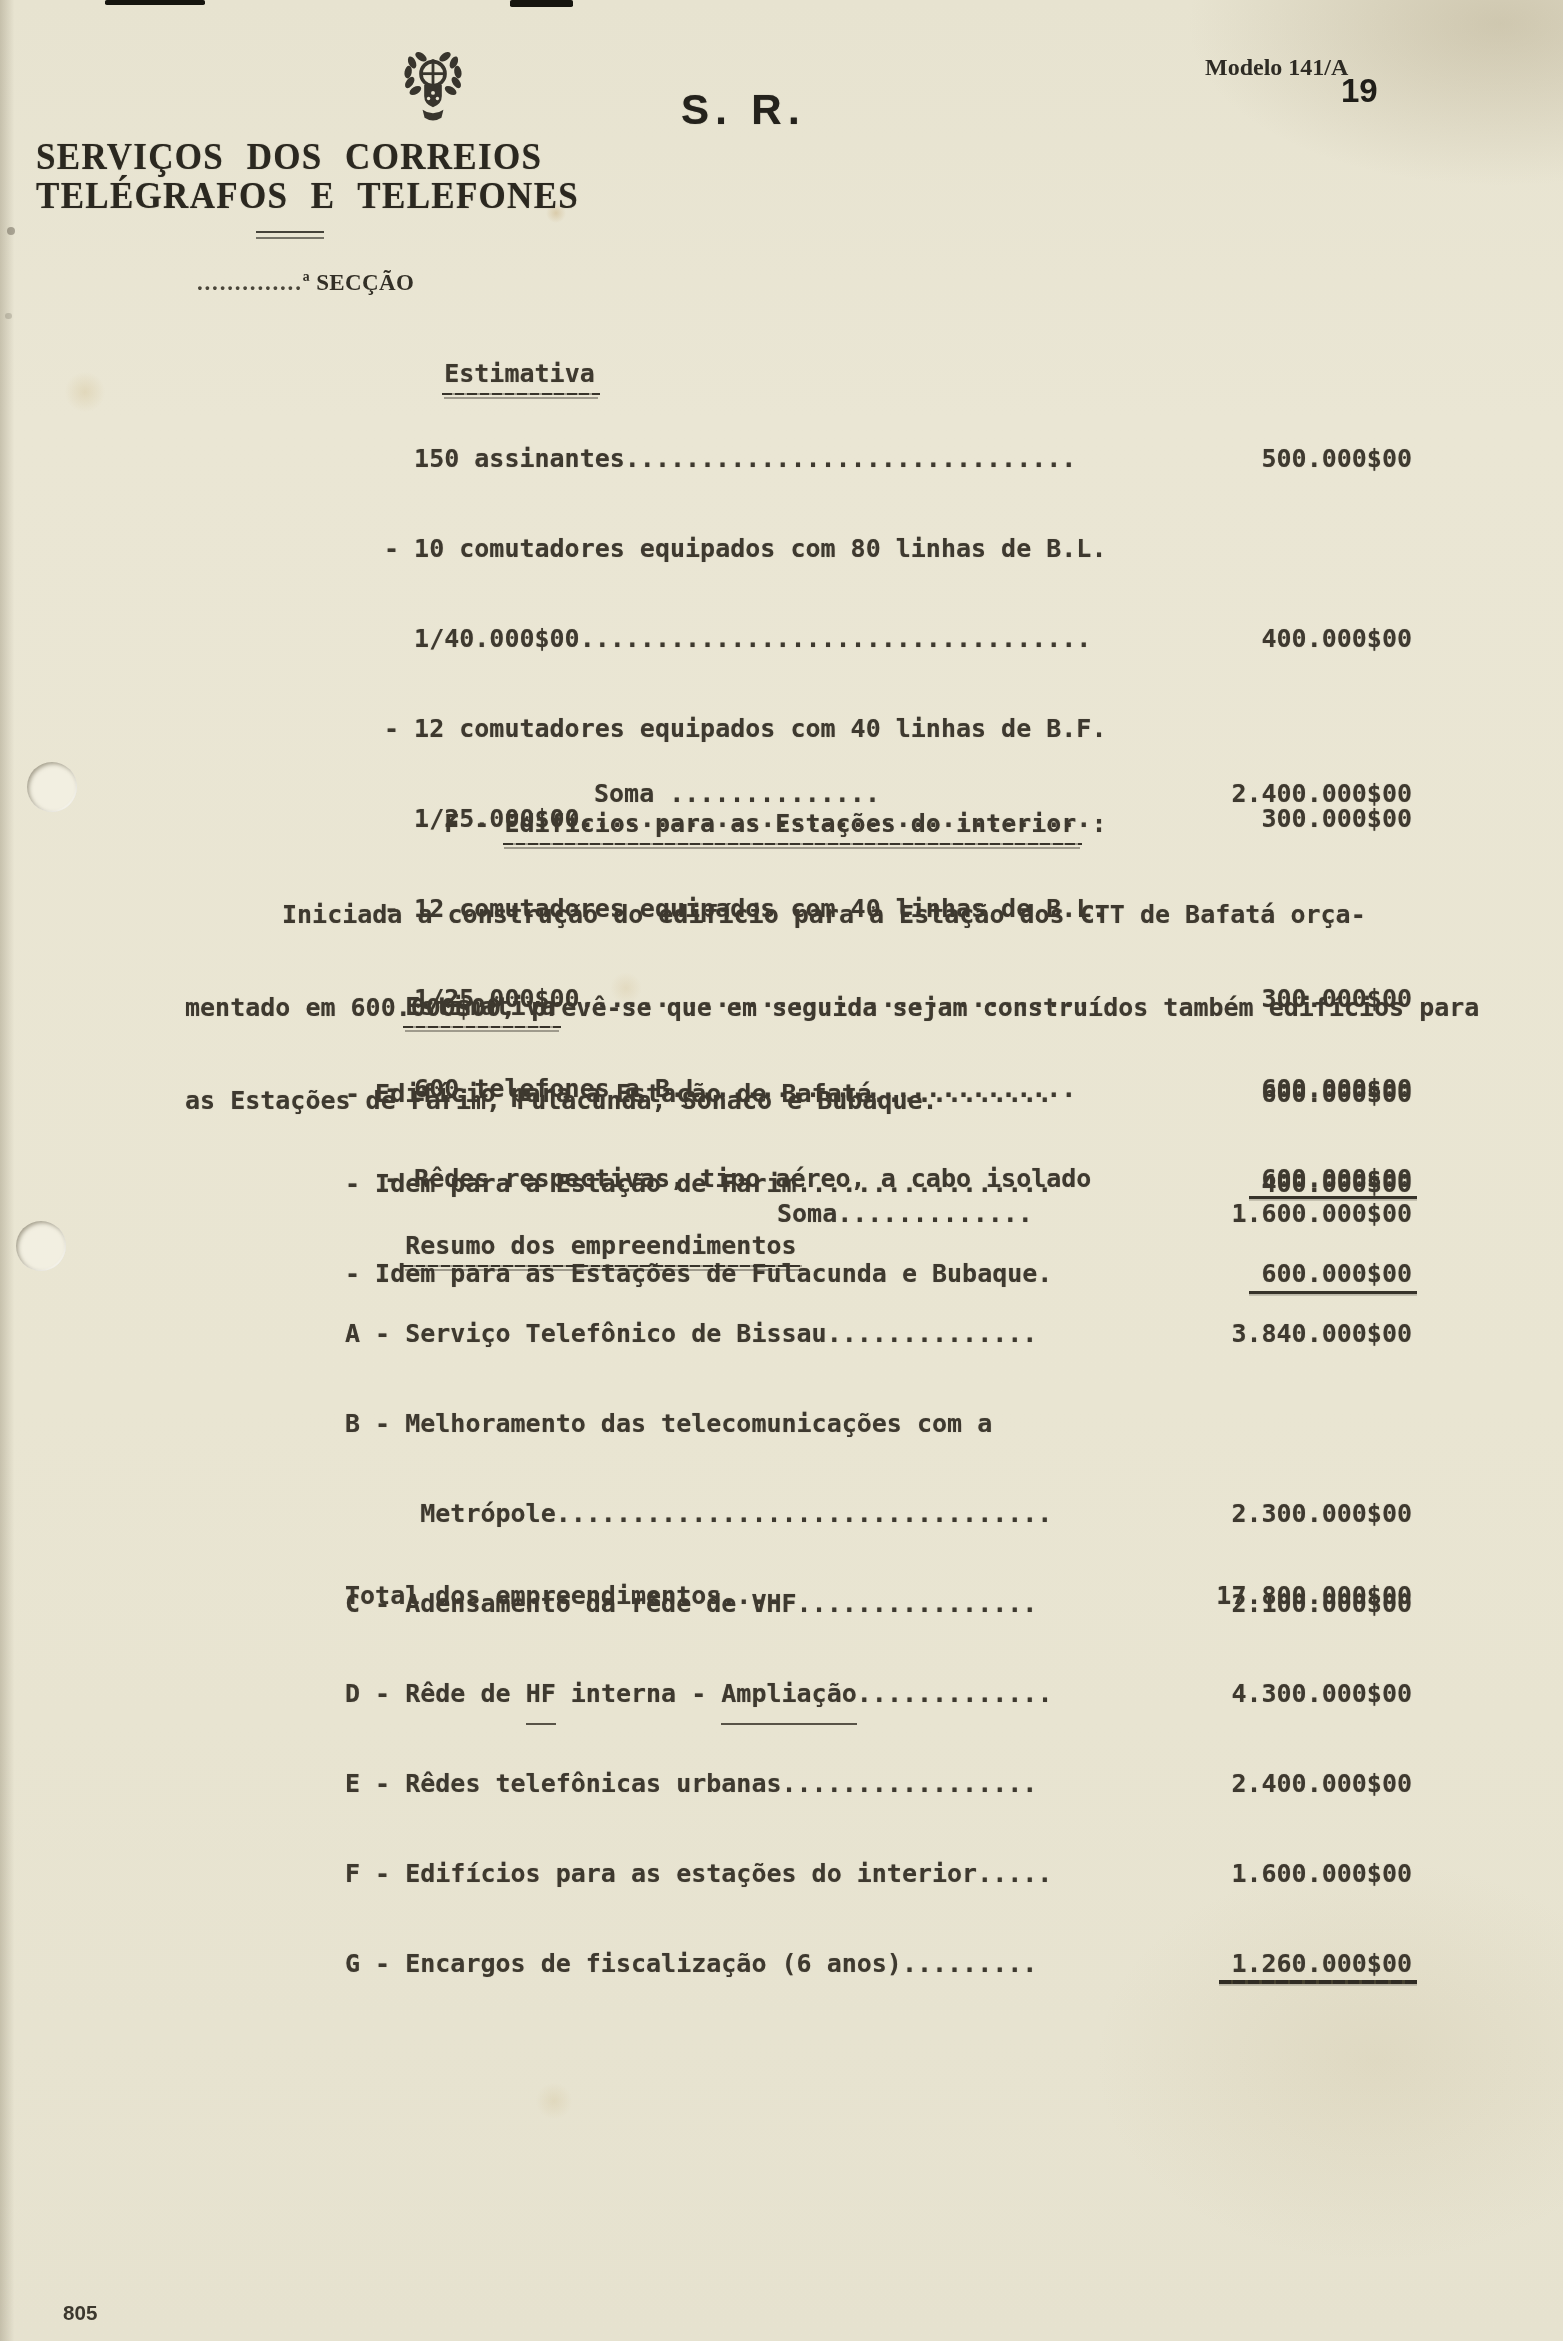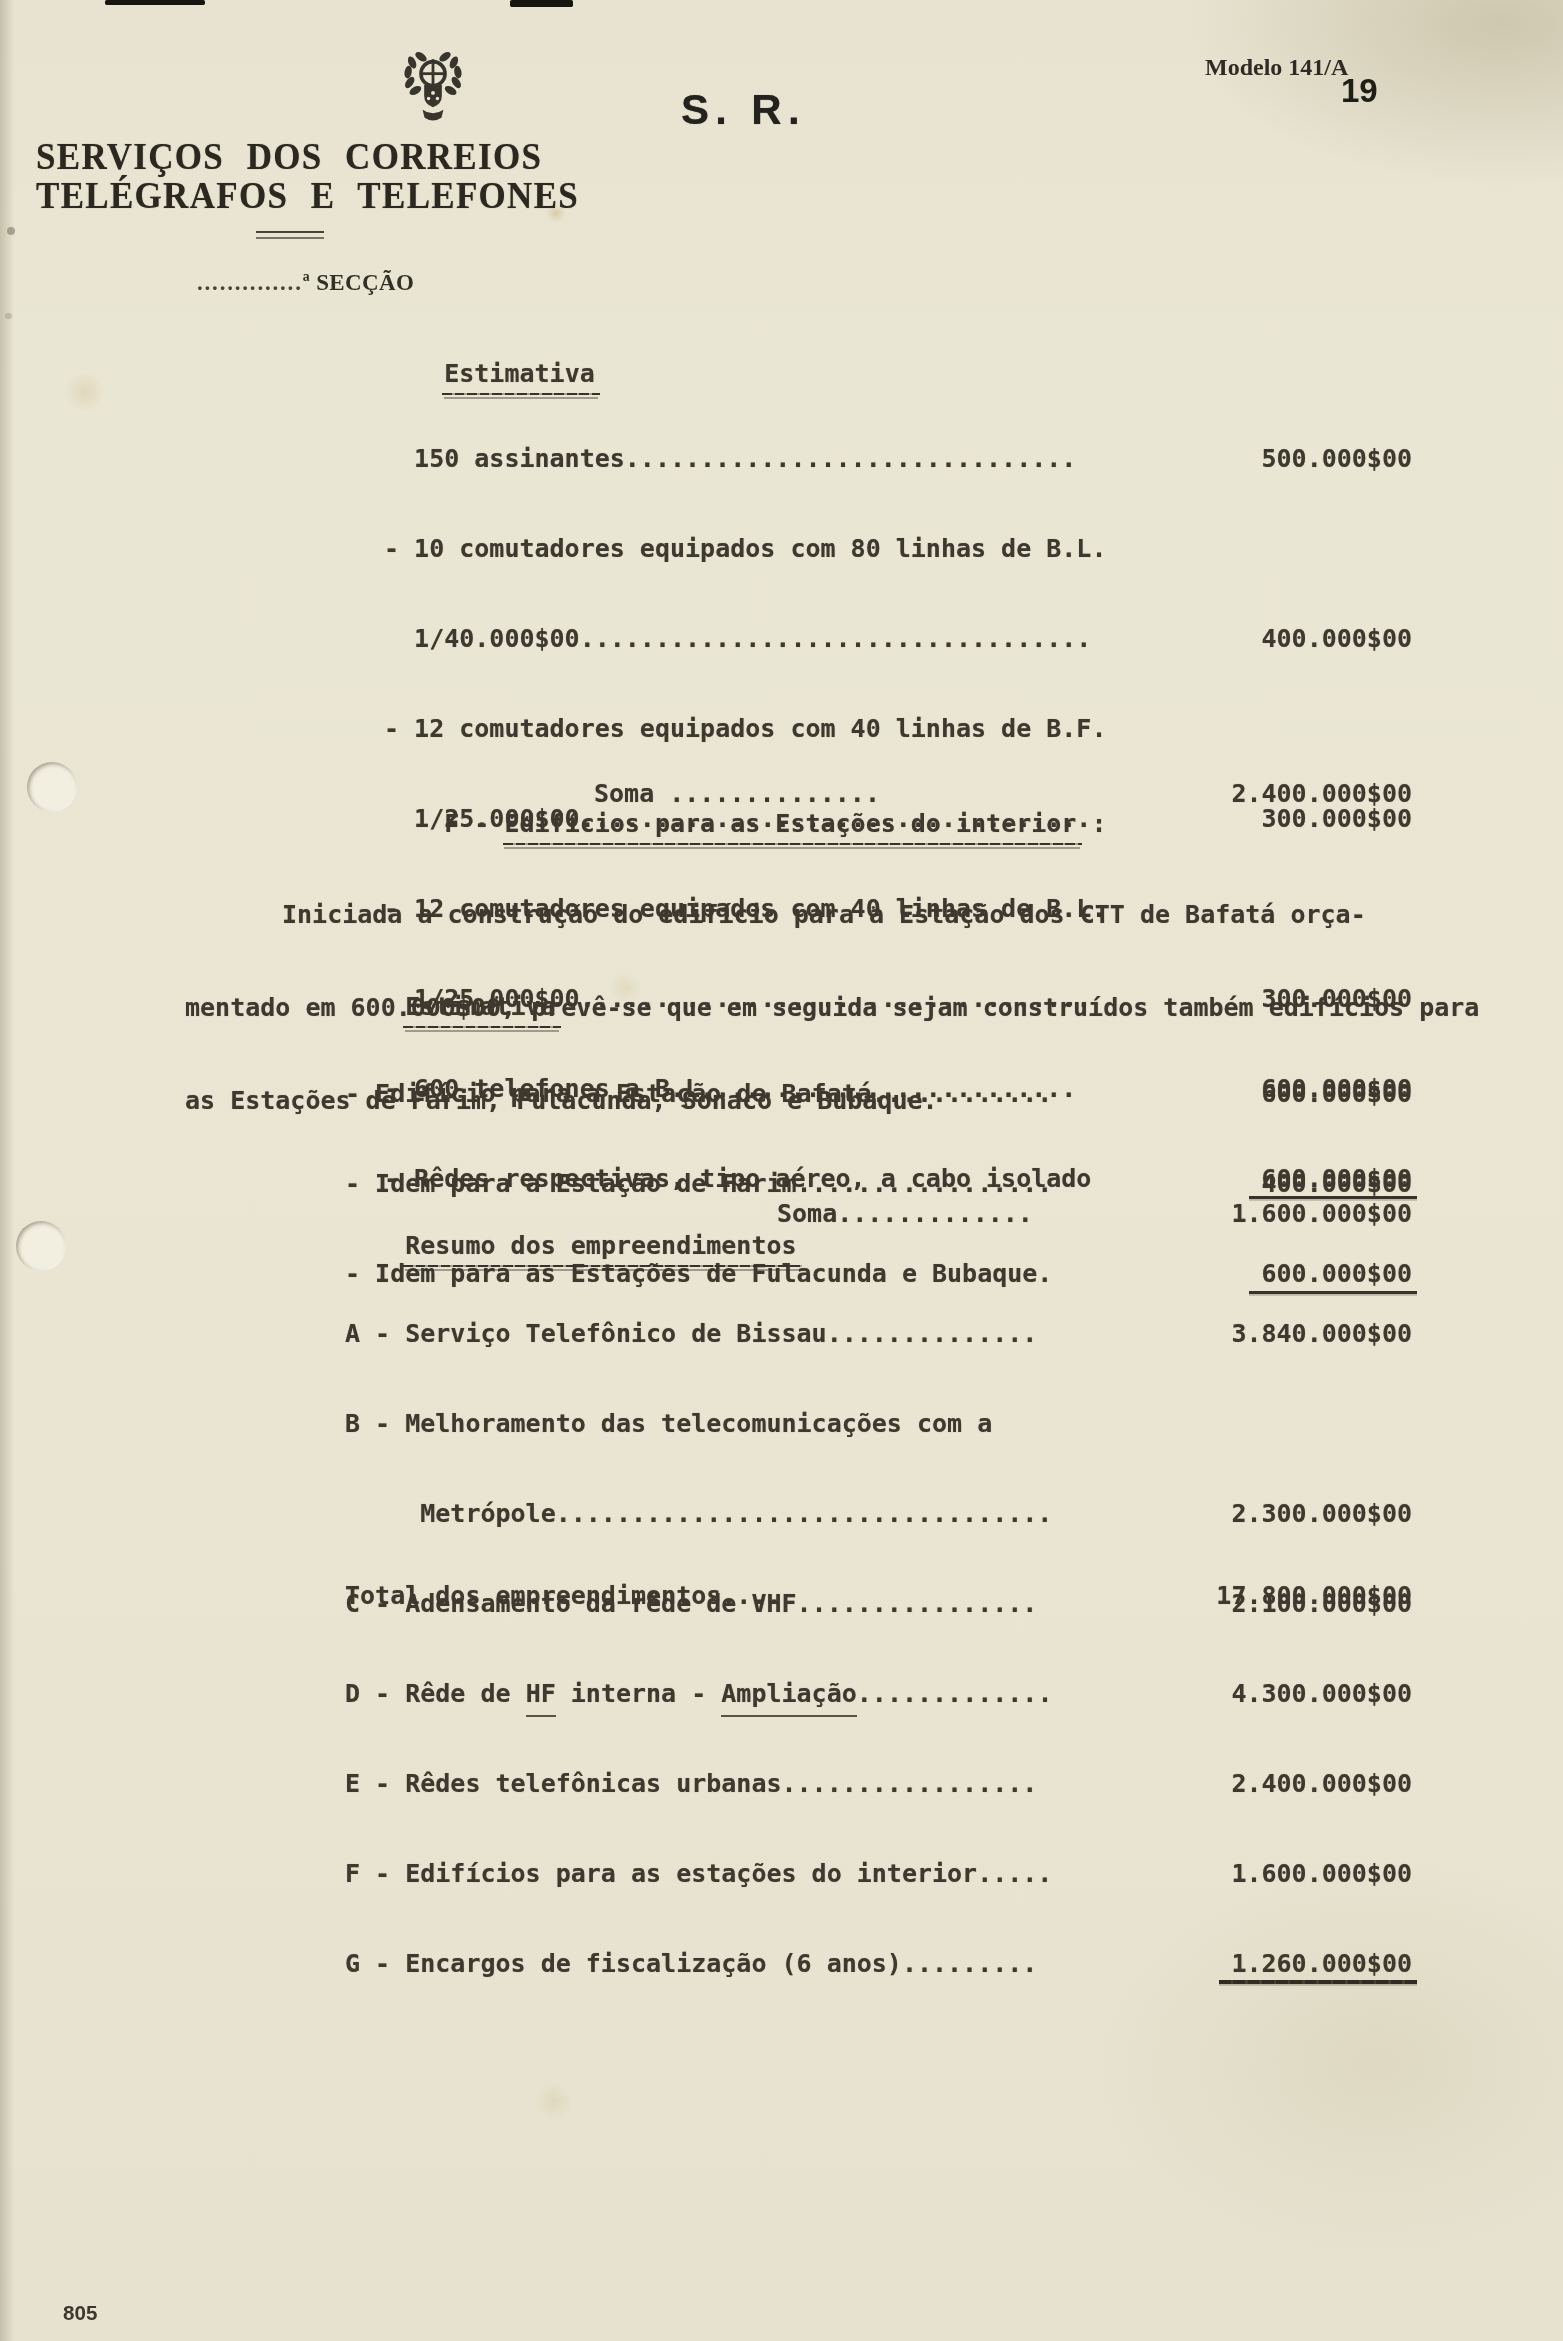--- a/index.html
+++ b/index.html
@@ -50,21 +50,21 @@
   .indent5{padding-left:5ch;}
   .hu{position:relative;display:inline-block;}
   .hu::after{content:"";position:absolute;left:-1.8px;right:-5.4px;bottom:-6.3px;height:2.7px;
     background:repeating-linear-gradient(90deg,#37332a 0 9.8px, rgba(55,51,42,.38) 9.8px 12.5px);}
   .hu::before{content:"";position:absolute;left:0;right:-3.6px;bottom:-9.8px;height:1.8px;
     background:rgba(55,51,42,.42);}
   .vu{position:relative;}
   .vu::after{content:"";position:absolute;left:-12.5px;right:-5.4px;bottom:-5.4px;height:3.6px;
     background:#37332a;box-shadow:0 1.8px 0 rgba(55,51,42,.25);}
   .vu2::after{height:4.5px;background:repeating-linear-gradient(90deg,#302c24 0 11.6px,#45402f 11.6px 14.3px);}
-  .wu{border-bottom:2.7px solid rgba(62,57,47,.85);padding-bottom:7px;}
+  .wu{border-bottom:2.7px solid rgba(62,57,47,.85);padding-bottom:15px;}
   .footer-num{position:absolute;font-family:Liberation Sans, sans-serif;font-size:20.6px;
     font-weight:700;color:#3c382e;}
   .crest{position:absolute;opacity:.92;}
 </style>
 </head>
 <body>
 
 <div class="page">
 
   <div class="edge-mark" style="left:105px;top:0;width:100px;height:5.4px;"></div>

